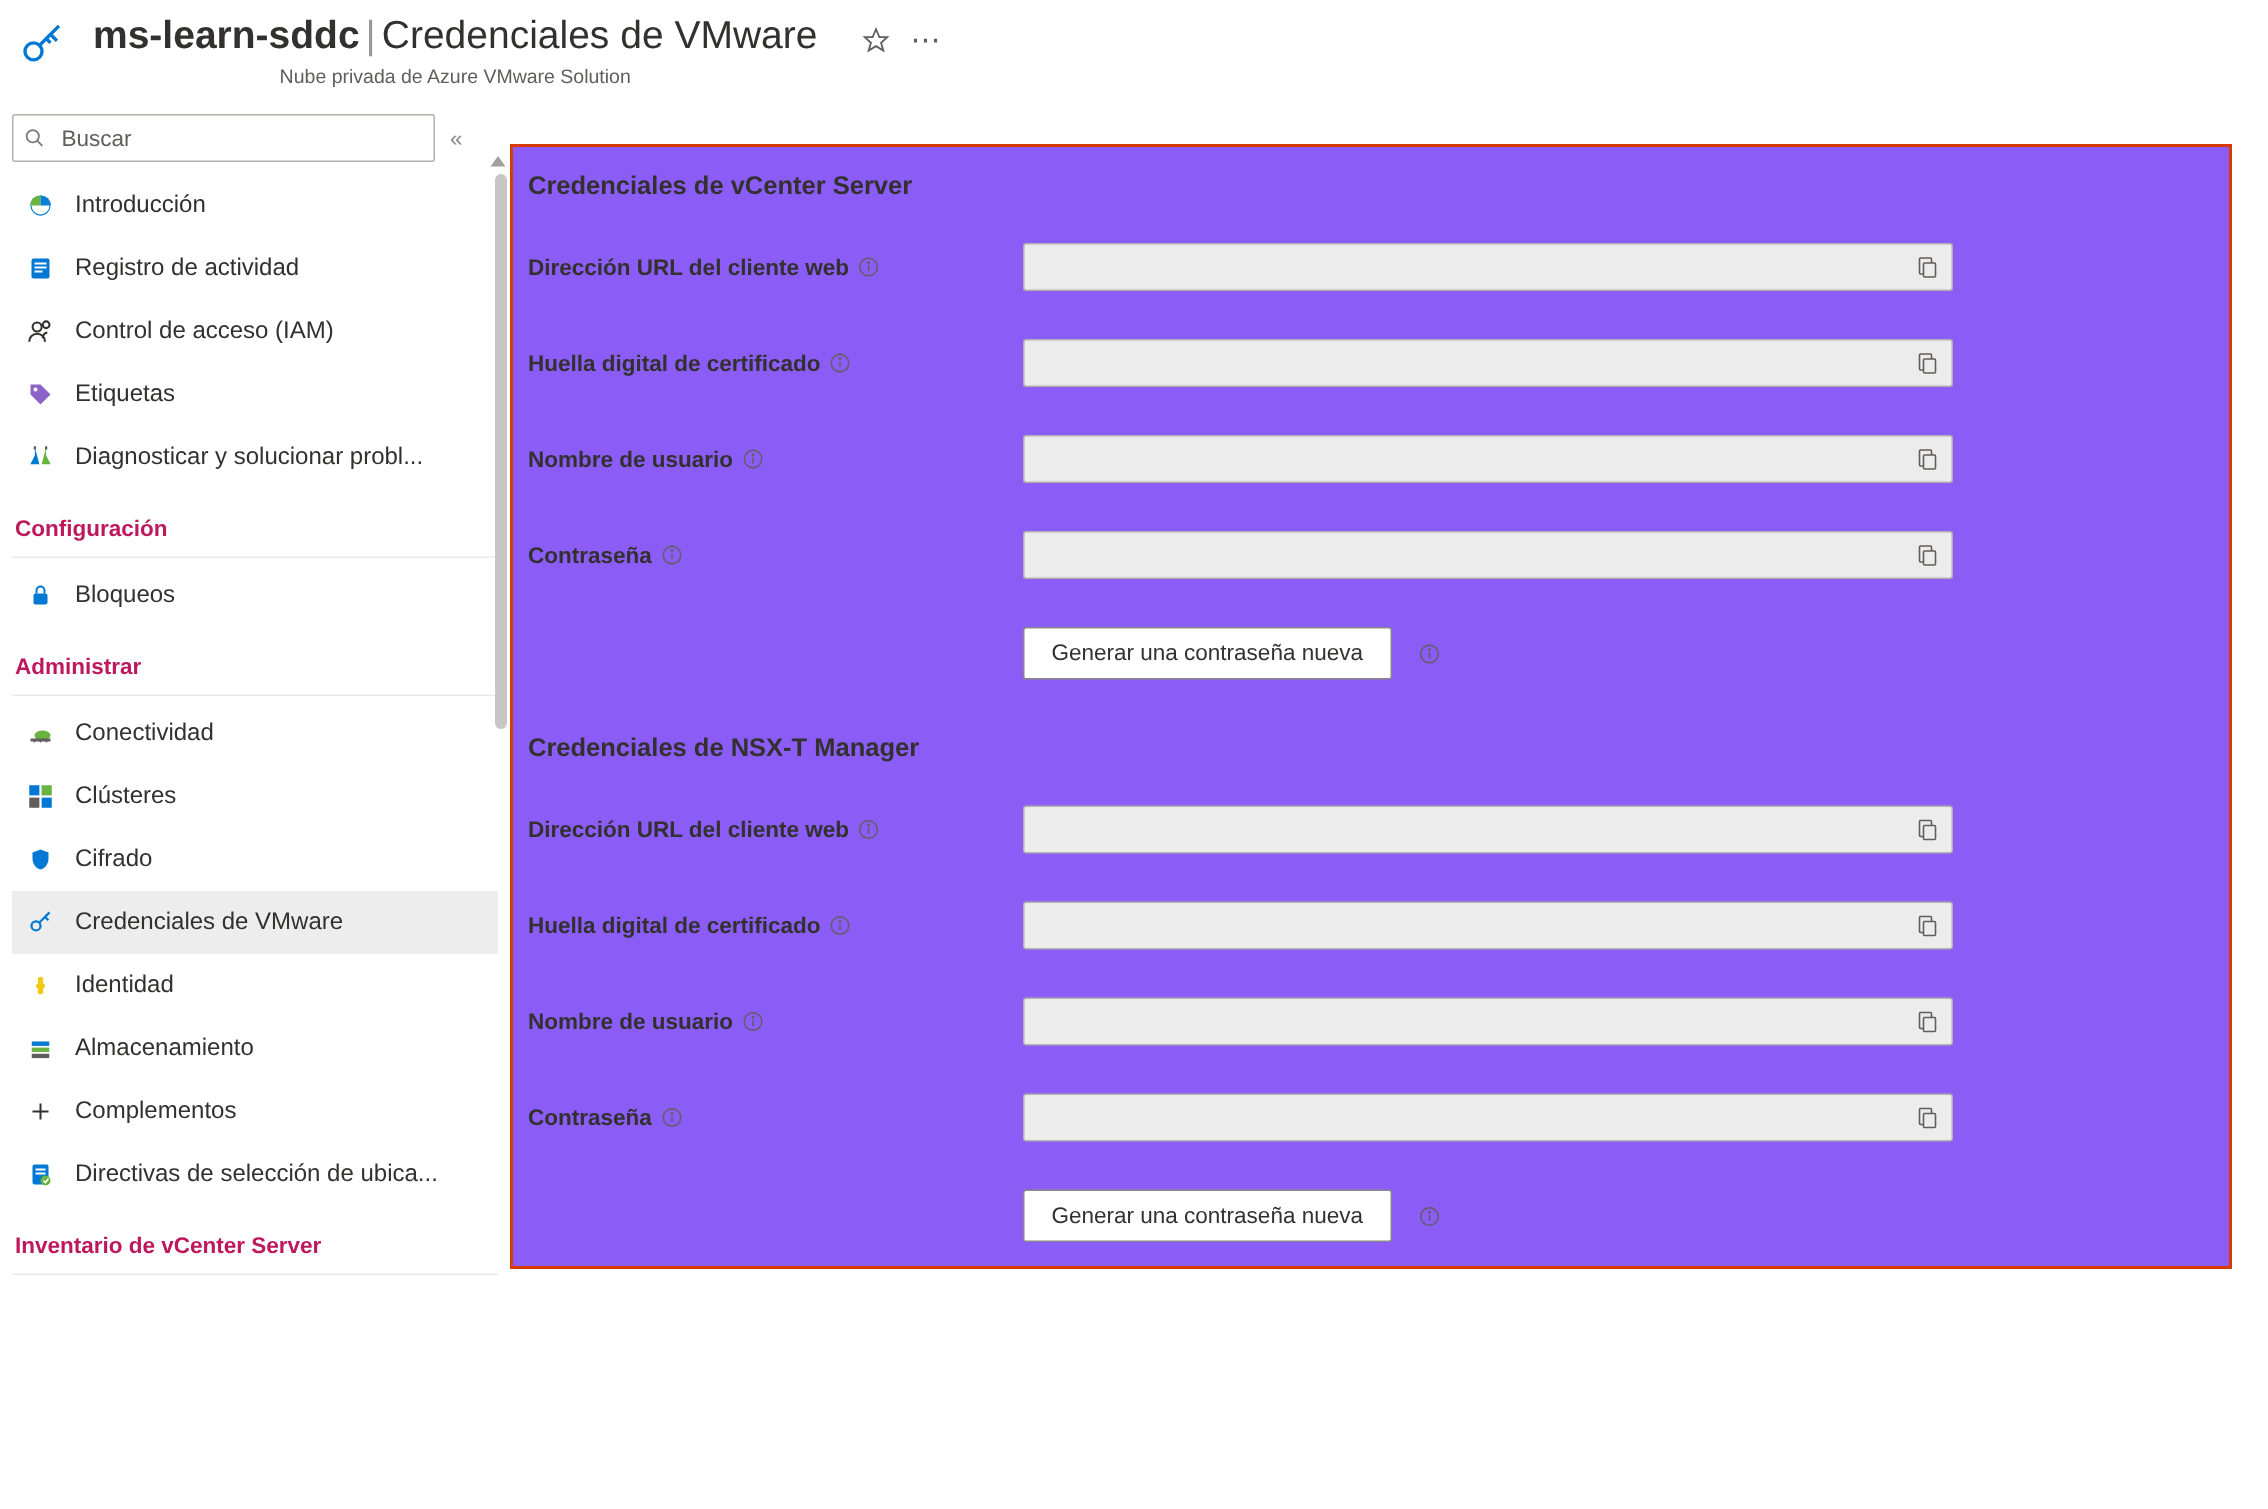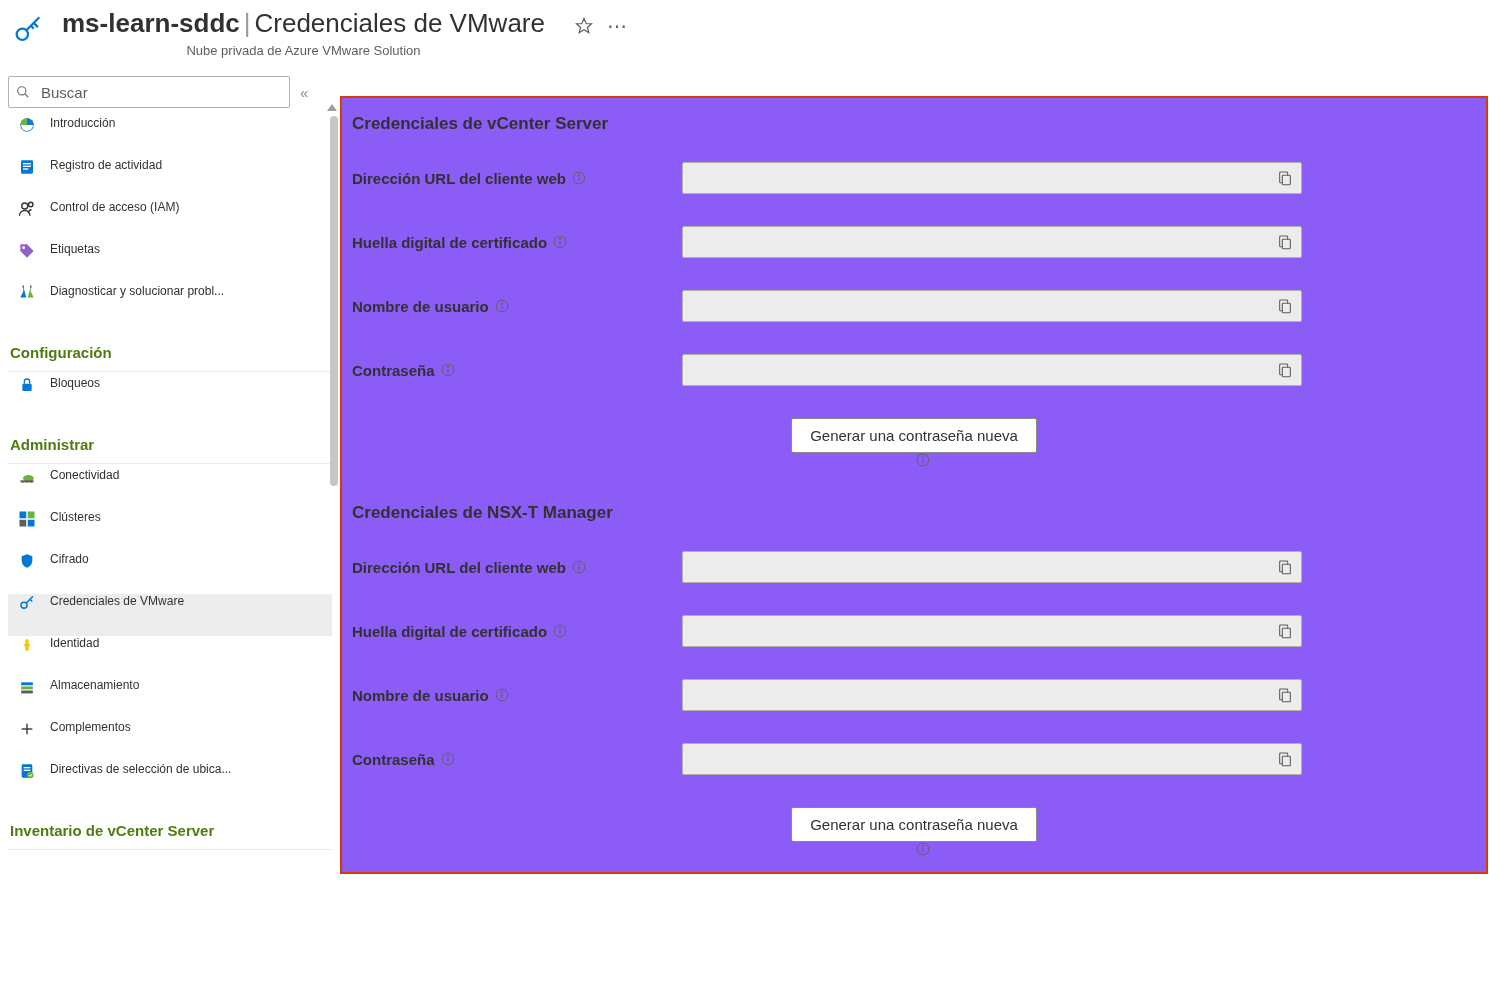--- a/index.html
+++ b/index.html
@@ -142,26 +142,27 @@
       position: absolute;
       right: -5px;
       top: -12px;
       width: 0;height:0;
       border-left: 5px solid transparent;
       border-right: 5px solid transparent;
       border-bottom: 7px solid #a19f9d;
     }
     .nav-item {
       display: flex;
+      align-items: center;
       gap: 14px;
       height: 42px;
       padding: 0 10px;
       cursor: pointer;
       color: #323130;
-      font-size: 12px;
+      font-size: 16px;
       white-space: nowrap;
       overflow: hidden;
       text-overflow: ellipsis;
     }
     .nav-item.selected {
       background: #ededed;
     }
     .nav-item .nav-icon {
       width: 18px;
       height: 18px;
@@ -170,21 +171,21 @@
       justify-content: center;
       flex-shrink: 0;
     }
     .nav-item .nav-label {
       overflow: hidden;
       text-overflow: ellipsis;
     }
     .nav-group-header {
       font-size: 15px;
       font-weight: 600;
-      color: #4d7c0f;
+      color: #be185d;
       padding: 18px 10px 10px 2px;
       border-bottom: 1px solid #edebe9;
       margin-bottom: 4px;
     }
     
     .main {
       flex: 1;
       padding: 20px 24px 0 0;
     }
     .content-box {
@@ -243,21 +244,20 @@
       cursor: pointer;
       color: #605e5c;
       display: flex;
       align-items: center;
       padding: 2px;
     }
     .gen-row {
       display: flex;
       align-items: center;
       margin-bottom: 36px;
-      flex-direction: column;
     }
     .gen-spacer {
       width: 330px;
     }
     .gen-btn {
       background: #ffffff;
       border: 1px solid #8a8886;
       border-radius: 2px;
       padding: 8px 18px;
       font-size: 15px;

